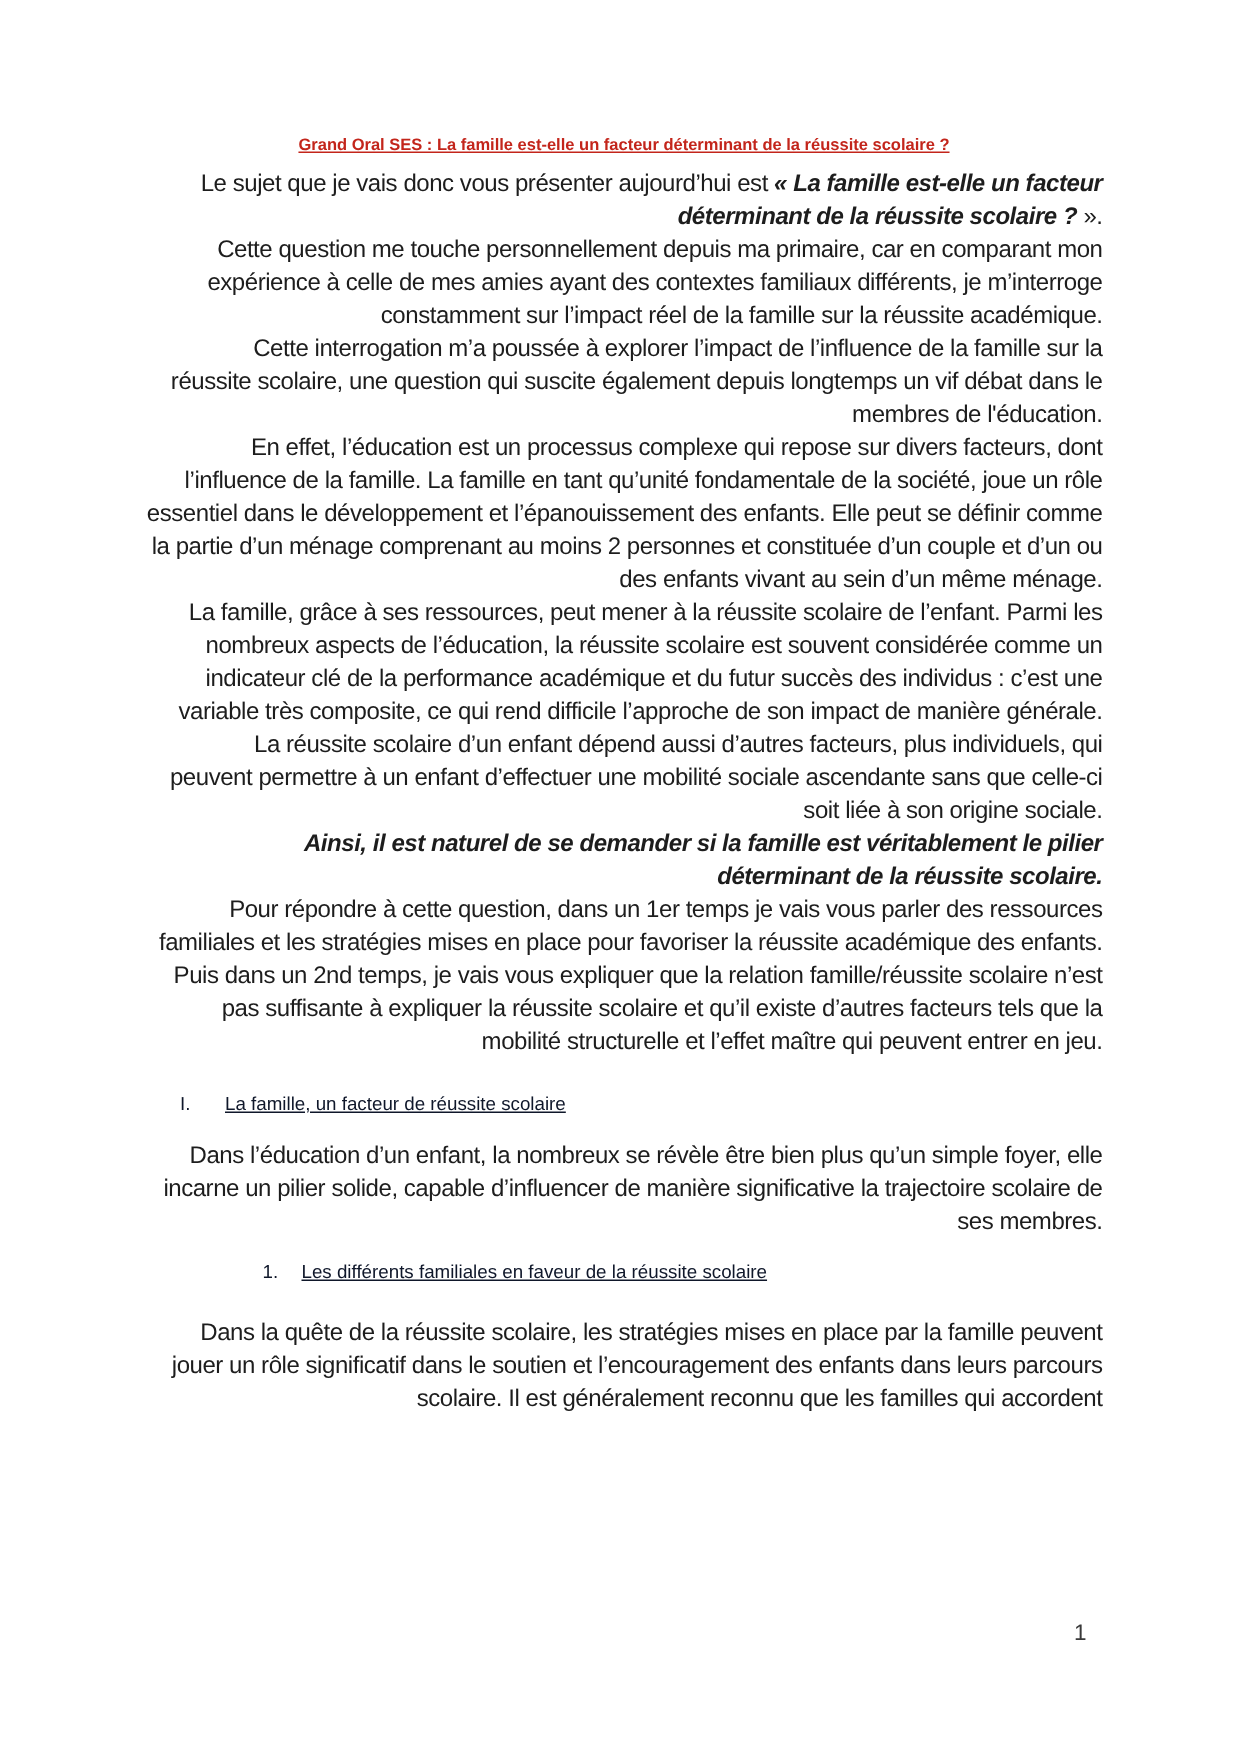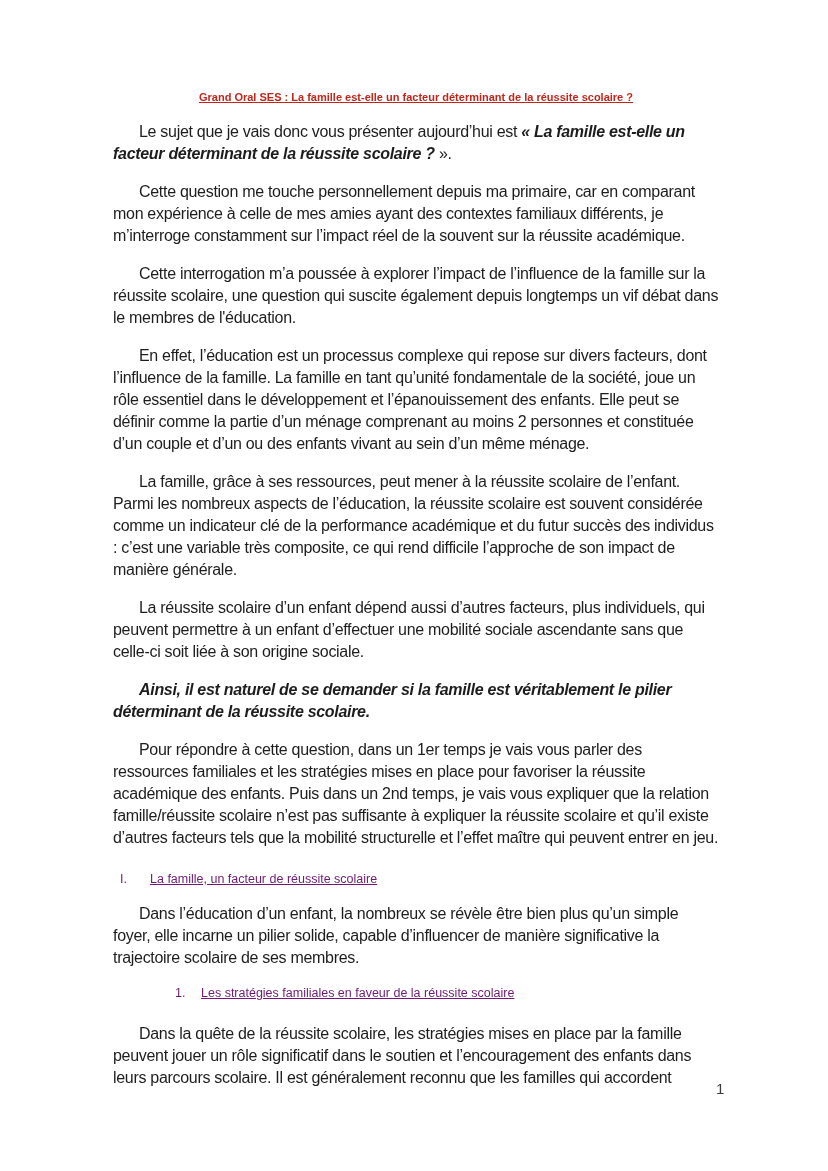--- a/index.html
+++ b/index.html
@@ -25,39 +25,39 @@
     text-align: center;
     font-size: 11px;
     font-weight: bold;
     color: #c3251b;
     text-decoration: underline;
     letter-spacing: 0;
     margin: 0 0 7px 0;
     line-height: 15px;
   }
   p.body {
-    margin: 16px;
+    margin: 0;
     font-size: 16px;
     line-height: 22px;
     letter-spacing: -0.3px;
     color: #1d1d1d;
     text-indent: 26px;
-    text-align: left;
+    text-align: right;
   }
   .bi {
     font-weight: bold;
     font-style: italic;
   }
   .bold-para {
     font-weight: bold;
   }
   .gap-sm { margin-top: 10px; }
   .gap-md { margin-top: 16px; font-style: italic; }
   .heading {
-    color: #701a75;
+    color: #0f172a;
     font-size: 12.5px;
     line-height: 16px;
     letter-spacing: 0;
   }
   .heading .hnum {
     display: inline-block;
     text-decoration: none;
   }
   .heading .hlabel {
     text-decoration: underline;
@@ -80,42 +80,42 @@
 <body>
 
 <div class="page">
   <div class="content">
 
     <div class="doc-title">Grand Oral SES : La famille est-elle un facteur déterminant de la réussite scolaire ?</div>
 
     <p class="body"><span>Le sujet que je vais donc vous présenter aujourd’hui est </span><span class="bi">« La famille est-elle un facteur déterminant de la réussite scolaire ? </span><span>».</span></p>
 
 
-    <p class="body">Cette question me touche personnellement depuis ma primaire, car en comparant mon expérience à celle de mes amies ayant des contextes familiaux différents, je m’interroge constamment sur l’impact réel de la souvent sur la réussite académique.</p>
+    <p class="body">Cette question me touche personnellement depuis ma primaire, car en comparant mon expérience à celle de mes amies ayant des contextes familiaux différents, je m’interroge constamment sur l’impact réel de la famille sur la réussite académique.</p>
 
     <p class="body">Cette interrogation m’a poussée à explorer l’impact de l’influence de la famille sur la réussite scolaire, une question qui suscite également depuis longtemps un vif débat dans le membres de l'éducation.</p>
 
     <p class="body gap-sm">En effet, l’éducation est un processus complexe qui repose sur divers facteurs, dont l’influence de la famille. La famille en tant qu’unité fondamentale de la société, joue un rôle essentiel dans le développement et l’épanouissement des enfants. Elle peut se définir comme la partie d’un ménage comprenant au moins 2 personnes et constituée d’un couple et d’un ou des enfants vivant au sein d’un même ménage.</p>
 
     <p class="body">La famille, grâce à ses ressources, peut mener à la réussite scolaire de l’enfant. Parmi les nombreux aspects de l’éducation, la réussite scolaire est souvent considérée comme un indicateur clé de la performance académique et du futur succès des individus : c’est une variable très composite, ce qui rend difficile l’approche de son impact de manière générale.</p>
 
     <p class="body">La réussite scolaire d’un enfant dépend aussi d’autres facteurs, plus individuels, qui peuvent permettre à un enfant d’effectuer une mobilité sociale ascendante sans que celle-ci soit liée à son origine sociale.</p>
 
     <p class="body bold-para gap-md">Ainsi, il est naturel de se demander si la famille est véritablement le pilier déterminant de la réussite scolaire.</p>
 
     <p class="body">Pour répondre à cette question, dans un 1er temps je vais vous parler des ressources familiales et les stratégies mises en place pour favoriser la réussite académique des enfants. Puis dans un 2nd temps, je vais vous expliquer que la relation famille/réussite scolaire n’est pas suffisante à expliquer la réussite scolaire et qu’il existe d’autres facteurs tels que la mobilité structurelle et l’effet maître qui peuvent entrer en jeu.</p>
 
     <div class="heading h-main">
       <span class="hnum">I.</span><span class="hlabel">La famille, un facteur de réussite scolaire</span>
     </div>
 
     <p class="body">Dans l’éducation d’un enfant, la nombreux se révèle être bien plus qu’un simple foyer, elle incarne un pilier solide, capable d’influencer de manière significative la trajectoire scolaire de ses membres.</p>
 
     <div class="heading h-sub">
-      <span class="hnum">1.</span><span class="hlabel">Les stratégies familiales en faveur de la réussite scolaire</span>
+      <span class="hnum">1.</span><span class="hlabel">Les différents familiales en faveur de la réussite scolaire</span>
     </div>
 
     <p class="body">Dans la quête de la réussite scolaire, les stratégies mises en place par la famille peuvent jouer un rôle significatif dans le soutien et l’encouragement des enfants dans leurs parcours scolaire. Il est généralement reconnu que les familles qui accordent</p>
 
   </div>
 
   <div class="page-number">1</div>
 </div>
 
 </body></html>

